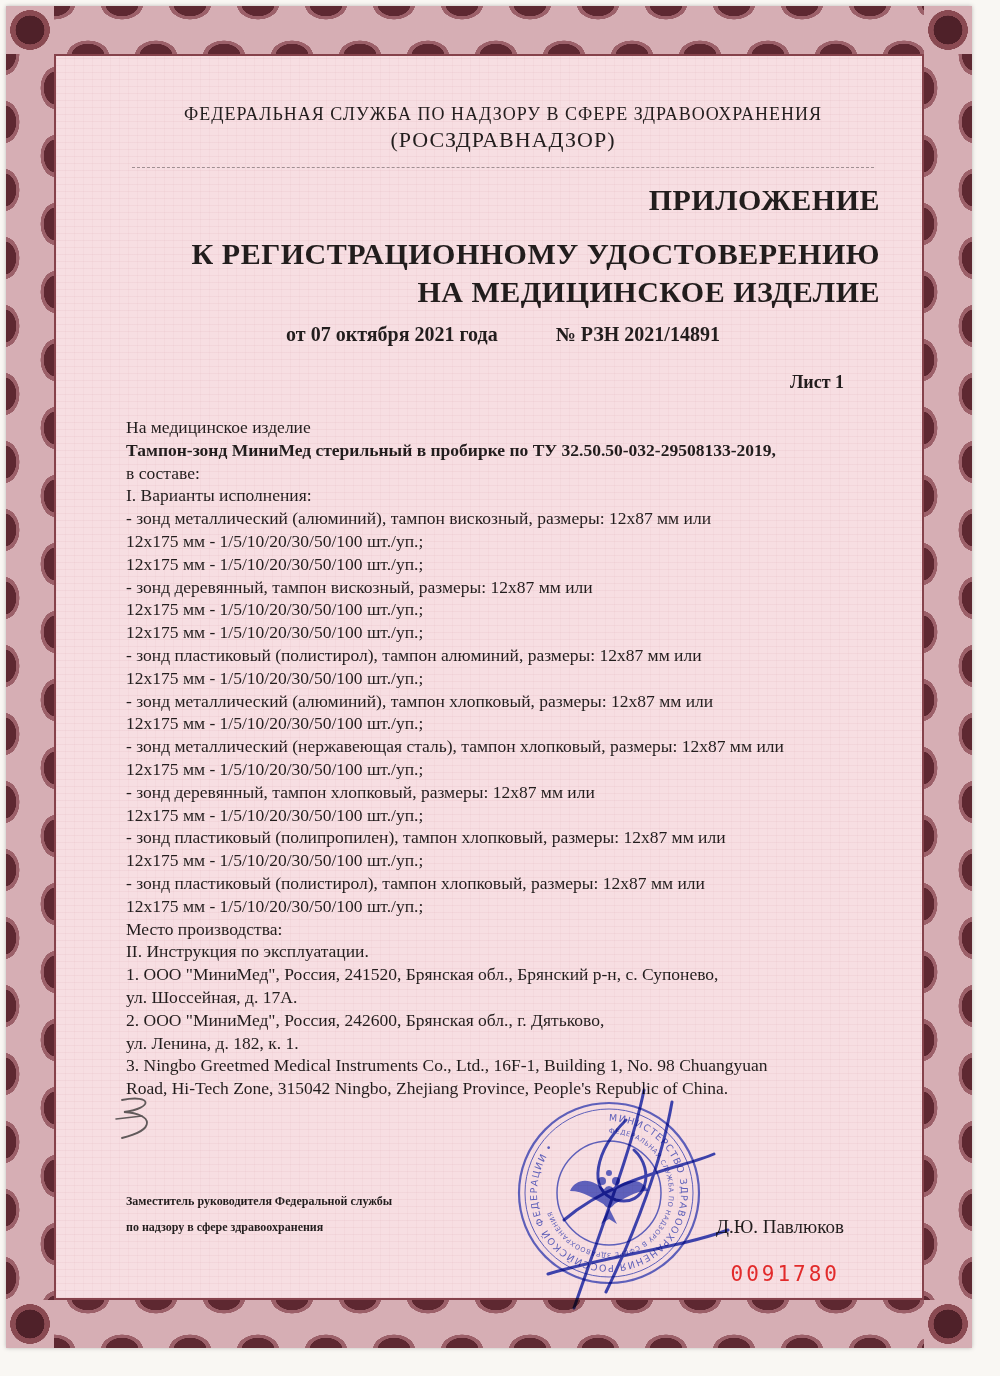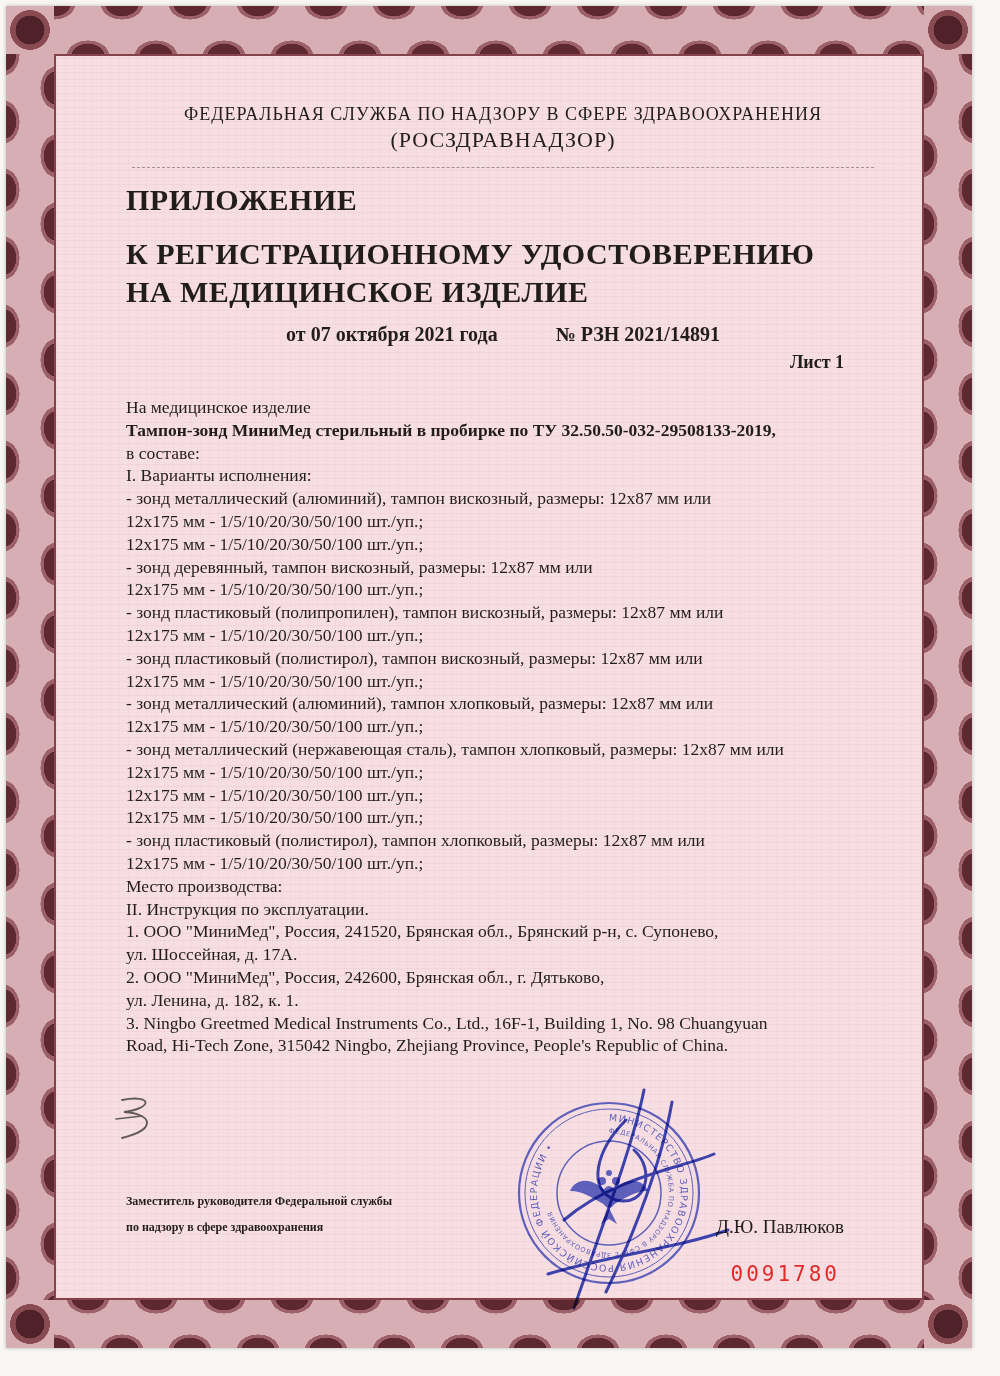--- a/index.html
+++ b/index.html
@@ -57,23 +57,23 @@
       repeating-linear-gradient(90deg, rgba(204,142,152,.07) 0 1px, rgba(0,0,0,0) 1px 9px);
     border:2px solid #86424b;
     box-sizing:border-box;
   }
   .inner-pad{position:absolute;left:70px;right:42px;top:0;bottom:0;}
 
   
   .hdr{margin-top:46px;text-align:center;font-size:18px;letter-spacing:1px;line-height:25px;}
   .hdr2{text-align:center;font-size:22px;letter-spacing:1px;line-height:25px;}
   .divider{margin:15px 6px 0 6px;border-top:1px dashed #a18f92;height:0;}
-  .title{margin-top:13px;text-align:left;font-weight:bold;font-size:30px;line-height:38px;letter-spacing:.5px;}
+  .title{margin-top:13px;text-align:right;font-weight:bold;font-size:30px;line-height:38px;letter-spacing:.5px;}
   .daterow{margin-top:8px;display:flex;justify-content:center;gap:58px;font-weight:bold;font-size:20px;line-height:30px;}
-  .sheet{margin-top:1px;text-align:right;padding-right:36px;font-weight:bold;font-size:18px;line-height:24px;}
+  .sheet{margin-top:21px;text-align:right;padding-right:36px;font-weight:bold;font-size:18px;line-height:24px;}
   .body-text{margin-top:22px;}
   .bline{font-size:17.5px;line-height:22.8px;white-space:nowrap;}
   .bline.bold{font-weight:bold;}
 
   .footer{position:absolute;left:0;right:36px;bottom:58px;display:flex;justify-content:space-between;align-items:flex-end;}
   .signer-title{font-weight:bold;font-size:12px;line-height:26px;}
   .signer-name{font-weight:normal;font-size:19px;line-height:26px;white-space:nowrap;}
   .serial{
     position:absolute;right:40px;bottom:12px;
     font-family:"DejaVu Sans Mono", monospace;
@@ -121,29 +121,30 @@
         <div class="bline">На медицинское изделие</div>
         <div class="bline bold">Тампон-зонд МиниМед стерильный в пробирке по ТУ 32.50.50-032-29508133-2019,</div>
         <div class="bline">в составе:</div>
         <div class="bline">I. Варианты исполнения:</div>
 
         <div class="bline">- зонд металлический (алюминий), тампон вискозный, размеры: 12х87 мм или</div>
         <div class="bline">12х175 мм - 1/5/10/20/30/50/100 шт./уп.;</div>
         <div class="bline">12х175 мм - 1/5/10/20/30/50/100 шт./уп.;</div>
         <div class="bline">- зонд деревянный, тампон вискозный, размеры: 12х87 мм или</div>
         <div class="bline">12х175 мм - 1/5/10/20/30/50/100 шт./уп.;</div>
-        <div class="bline">- зонд пластиковый (полипропилен), тампон вискозный, размеры: 12х87 мм или</div>
-        <div class="bline">12х175 мм - 1/5/10/20/30/50/100 шт./уп.;</div>
-        <div class="bline">- зонд пластиковый (полистирол), тампон вискозный, размеры: 12х87 мм или</div>
+        <div class="bline">12х175 мм - 1/5/10/20/30/50/100 шт./уп.;</div>
+        <div class="bline">- зонд пластиковый (полистирол), тампон алюминий, размеры: 12х87 мм или</div>
         <div class="bline">12х175 мм - 1/5/10/20/30/50/100 шт./уп.;</div>
         <div class="bline">- зонд металлический (алюминий), тампон хлопковый, размеры: 12х87 мм или</div>
         <div class="bline">12х175 мм - 1/5/10/20/30/50/100 шт./уп.;</div>
         <div class="bline">- зонд металлический (нержавеющая сталь), тампон хлопковый, размеры: 12х87 мм или</div>
         <div class="bline">12х175 мм - 1/5/10/20/30/50/100 шт./уп.;</div>
-        <div class="bline">12х175 мм - 1/5/10/20/30/50/100 шт./уп.;</div>
+        <div class="bline">- зонд деревянный, тампон хлопковый, размеры: 12х87 мм или</div>
+        <div class="bline">12х175 мм - 1/5/10/20/30/50/100 шт./уп.;</div>
+        <div class="bline">- зонд пластиковый (полипропилен), тампон хлопковый, размеры: 12х87 мм или</div>
         <div class="bline">12х175 мм - 1/5/10/20/30/50/100 шт./уп.;</div>
         <div class="bline">- зонд пластиковый (полистирол), тампон хлопковый, размеры: 12х87 мм или</div>
         <div class="bline">12х175 мм - 1/5/10/20/30/50/100 шт./уп.;</div>
 
         <div class="bline">Место производства:</div>
         <div class="bline">II. Инструкция по эксплуатации.</div>
         <div class="bline">1. ООО "МиниМед", Россия, 241520, Брянская обл., Брянский р-н, с. Супонево,</div>
         <div class="bline">ул. Шоссейная, д. 17А.</div>
         <div class="bline">2. ООО "МиниМед", Россия, 242600, Брянская обл., г. Дятьково,</div>
         <div class="bline">ул. Ленина, д. 182, к. 1.</div>

